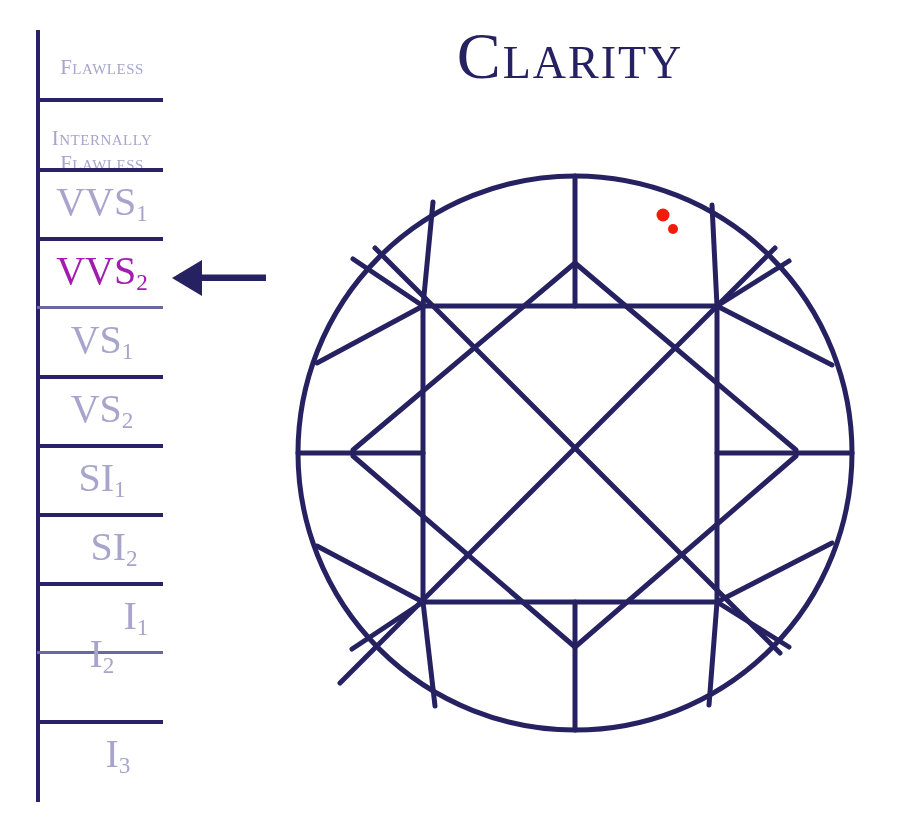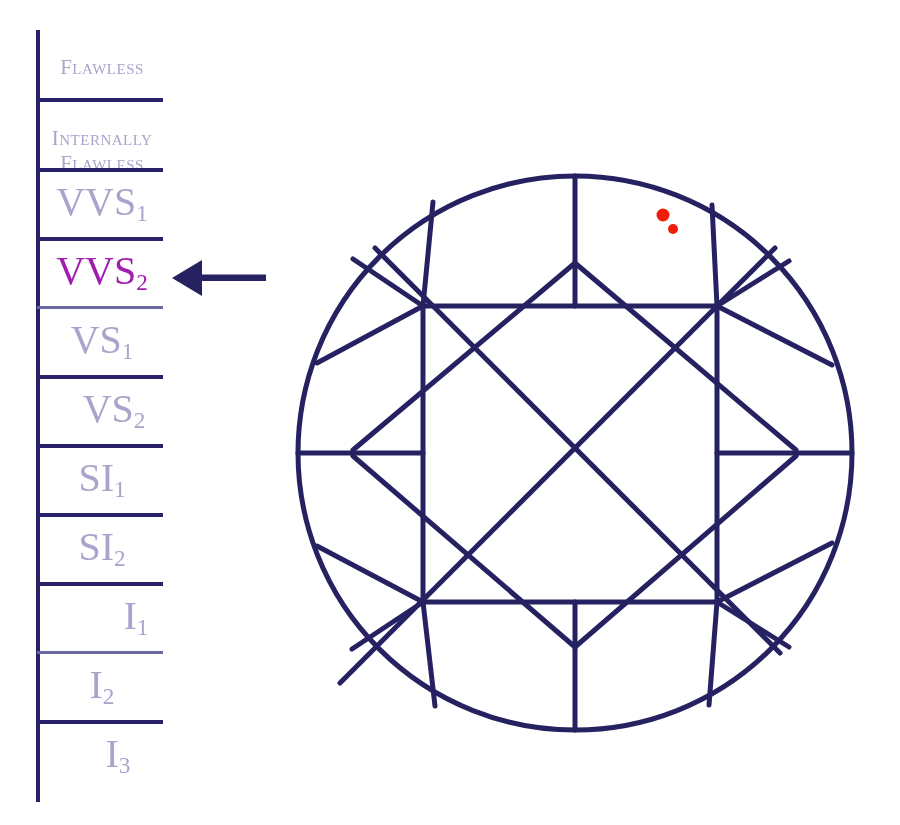--- a/index.html
+++ b/index.html
@@ -116,43 +116,44 @@
     top: 160px;
     width: 590px;
     height: 590px;
   }
 </style>
 </head>
 <body>
 
 <div id="stage">
 
+  <div id="page-title">Clarity</div>
 
   <div id="clarity-scale">
     <div id="scale-spine"></div>
     <div id="scale-rows">
         <div class="grade-row small" style="top: 55px;"><span>Flawless</span></div>
         <div class="scale-divider" style="top: 98px;"></div>
         <div class="grade-row small" style="top: 126px;"><span>Internally</span><span class="l2">Flawless</span></div>
         <div class="scale-divider" style="top: 168px;"></div>
         <div class="grade-row big" style="top: 182px;"><span>VVS</span><sub>1</sub></div>
         <div class="scale-divider" style="top: 237px;"></div>
         <div class="grade-row big selected" style="top: 251px;"><span>VVS</span><sub>2</sub></div>
         <div class="scale-divider light" style="top: 306px;"></div>
         <div class="grade-row big" style="top: 320px;"><span>VS</span><sub>1</sub></div>
         <div class="scale-divider" style="top: 375px;"></div>
-        <div class="grade-row big" style="top: 389px; padding-left: 12px;"><span>VS</span><sub>2</sub></div>
+        <div class="grade-row big" style="top: 389px;"><span>VS</span><sub>2</sub></div>
         <div class="scale-divider" style="top: 444px;"></div>
         <div class="grade-row big" style="top: 458px;"><span>SI</span><sub>1</sub></div>
         <div class="scale-divider" style="top: 513px;"></div>
-        <div class="grade-row big" style="top: 527px;"><span>SI</span><sub>2</sub></div>
+        <div class="grade-row big" style="top: 527px; margin-left: 12px;"><span>SI</span><sub>2</sub></div>
         <div class="scale-divider" style="top: 582px;"></div>
         <div class="grade-row big" style="top: 596px; padding-left: 34px;"><span>I</span><sub>1</sub></div>
         <div class="scale-divider light" style="top: 651px;"></div>
-        <div class="grade-row big" style="top: 665px;"><span>I</span><sub>2</sub></div>
+        <div class="grade-row big" style="top: 634px;"><span>I</span><sub>2</sub></div>
         <div class="scale-divider" style="top: 720px;"></div>
         <div class="grade-row big" style="top: 734px; padding-left: 16px;"><span>I</span><sub>3</sub></div>
       </div>
   </div>
 
   <svg id="selection-arrow" viewBox="0 0 110 52">
     <path d="M 4 26 L 34 8 L 34 44 Z" fill="#262262"></path>
     <rect x="33" y="22.5" width="65" height="6.5" fill="#262262"></rect>
   </svg>
 

